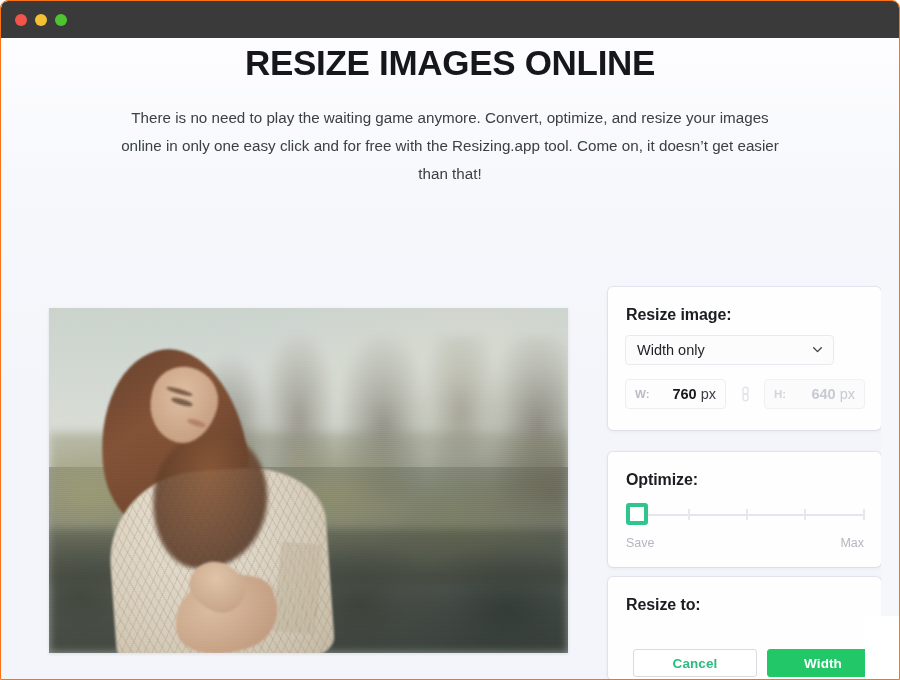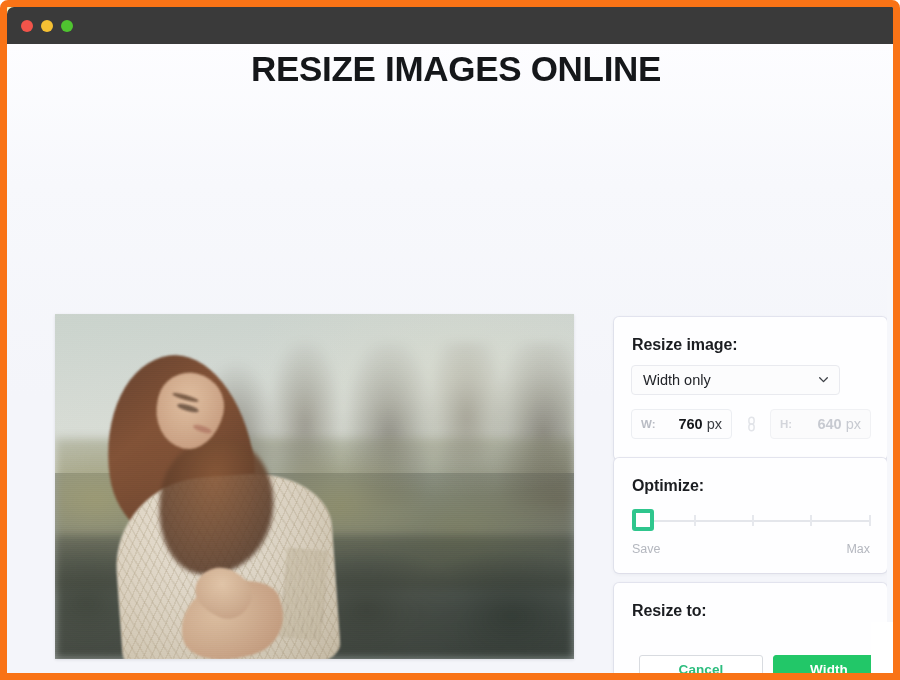--- a/index.html
+++ b/index.html
@@ -16,21 +16,21 @@
   }
 
   
   .window {
     position: relative;
     width: 900px;
     height: 680px;
     background: #fef9c3;
     overflow: hidden;
     box-sizing: border-box;
-    border: 7px solid #f97316;
+    border: 1px solid #f97316;
     border-radius: 8px 8px 0 0;
   }
 
   .titlebar {
     position: absolute;
     left: 0; top: 0;
     width: 900px;
     height: 37px;
     background: #3a3a3a;
     border-radius: 7px 7px 0 0;
@@ -241,21 +241,21 @@
   
   .card {
     position: absolute;
     left: 607px;
     width: 273px;
     background: #fefeff;
     border-radius: 5px;
     box-shadow: 0 1px 4px rgba(30,36,60,0.07), 0 0 0 1px rgba(228,230,240,0.9);
     box-sizing: border-box;
   }
-  #card-resize   { top: 40px;  height: 143px; }
+  #card-resize   { top: 16px;  height: 143px; }
   #card-optimize { top: 181px; height: 115px; }
   #card-convert  { top: 306px; height: 103px; }
 
   .card-title {
     margin: 0;
     padding: 19px 0 0 18px;
     font-size: 16px;
     font-weight: 700;
     color: #1b1d21;
     letter-spacing: -0.1px;
@@ -423,20 +423,21 @@
     <div class="dots">
       <span class="dot red"></span>
       <span class="dot yellow"></span>
       <span class="dot green"></span>
     </div>
   </div>
 
   <div class="page">
 
     <h1 class="hero-title">RESIZE IMAGES ONLINE</h1>
+    <p class="hero-sub">There is no need to play the waiting game anymore. Convert, optimize, and resize your images online in only one easy click and for free with the Resizing.app tool. Come on, it doesn’t get easier than that!</p>
 
     <div class="editor">
 
       <div class="photo-frame">
         <div class="photo">
           <div class="ph-sky"></div>
           <div class="ph-trees"></div>
           <div class="ph-mid"></div>
           <div class="ph-fore"></div>
           <div class="ph-hair"></div>

